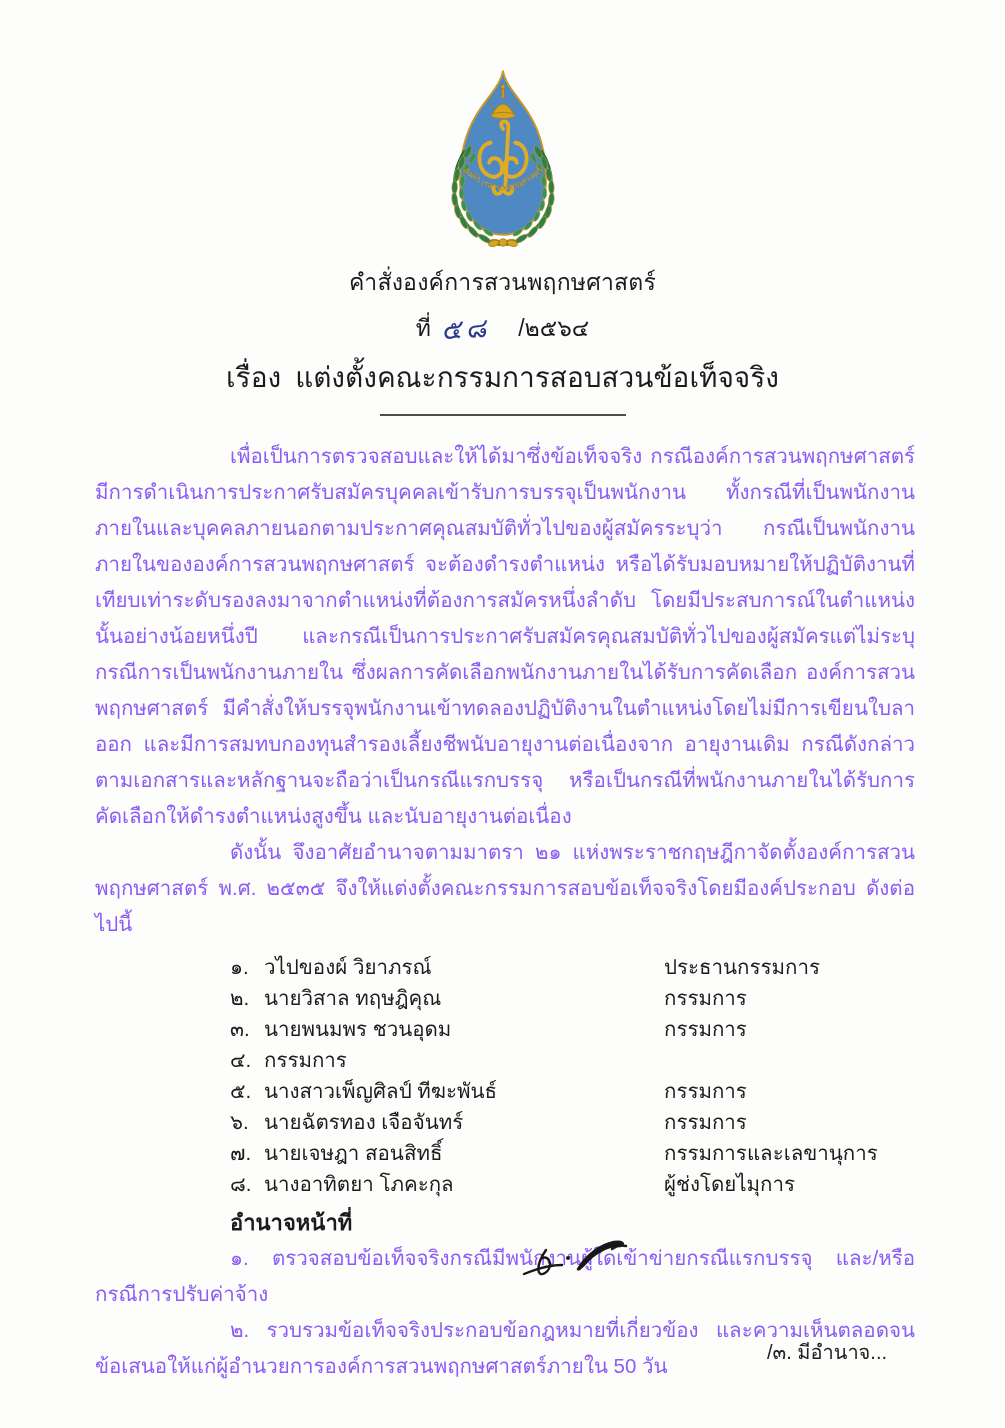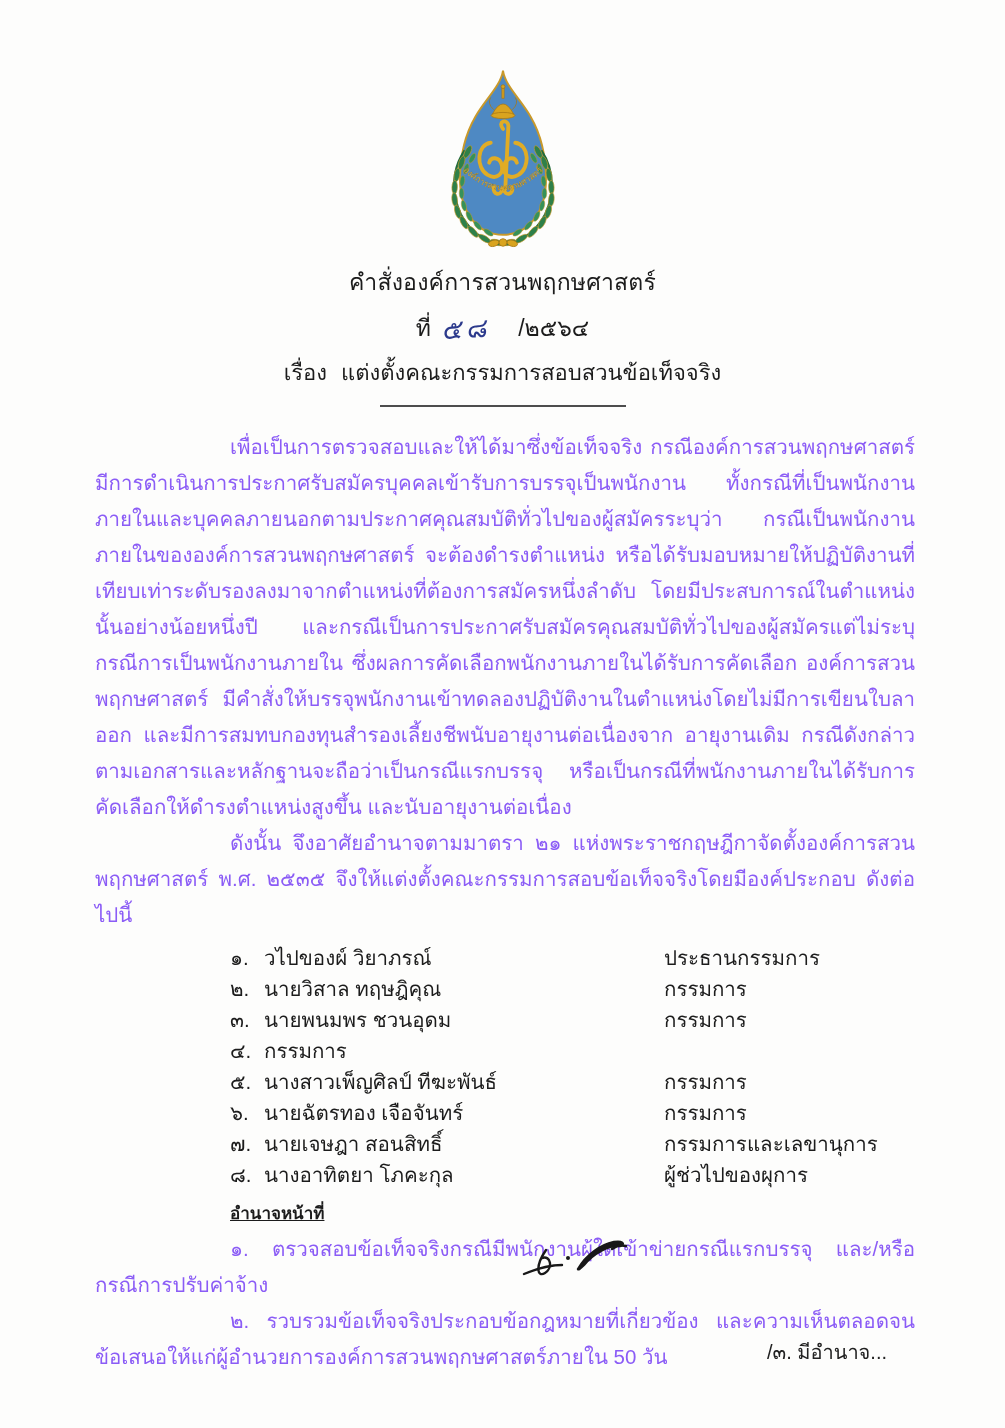--- a/index.html
+++ b/index.html
@@ -12,38 +12,38 @@
   .logo { width:170px; margin:66px auto 0; }
   .logo svg { display:block; width:170px; height:188px; }
   .title-block { text-align:center; }
   .doc-title { margin-top:10px; font-size:23px; font-weight:500; letter-spacing:0.2px; }
   .number-line { margin-top:7px; font-size:23px; font-weight:500; }
   .handwritten {
     display:inline-block; color:#2c3a8c; font-size:27px; font-weight:400;
     transform: rotate(-3deg) skewX(-8deg); letter-spacing:4px;
     margin:0 26px 0 12px; vertical-align:-2px;
   }
-  .subject-line { margin-top:5px; font-size:22px; font-weight:500; }
+  .subject-line { margin-top:5px; font-size:28px; font-weight:500; }
   .subject-line .subj-label { margin-right:14px; }
   .divider {
     width:246px; margin:15px auto 0; border-top:2px solid #4d4d4d; height:0;
   }
   .body-text { padding:0 90px 0 95px; }
   .para {
     font-size:20.5px; line-height:36px; text-align:justify;
     text-indent:135px; color:#8b5cf6;
   }
   .para-first { margin-top:22px; }
   .committee { margin-top:9px; }
   .c-row { display:flex; line-height:31px; font-size:20.5px; padding-left:135px; }
   .c-no { width:34px; flex:none; }
   .c-name { width:400px; flex:none; }
   .c-role { flex:1; }
   .duties-header {
-    margin-top:7px; padding-left:135px; font-size:17px; font-weight:bold; line-height:34px;text-decoration:underline;
+    margin-top:7px; padding-left:135px; font-size:22px; font-weight:bold; line-height:34px;
   }
   .duty { line-height:36px; }
   .signature { position:absolute; left:516px; top:1222px; width:150px; height:75px; }
   .footer-note {
     position:absolute; top:1336px; right:118px; font-size:20px; color:#222;
   }
 </style>
 </head>
 <body>
 
@@ -158,21 +158,21 @@
         <span class="c-role">กรรมการ</span>
       </div>
         <div class="c-row">
         <span class="c-no">๗.</span>
         <span class="c-name">นายเจษฎา  สอนสิทธิ์</span>
         <span class="c-role">กรรมการและเลขานุการ</span>
       </div>
         <div class="c-row">
         <span class="c-no">๘.</span>
         <span class="c-name">นางอาทิตยา  โภคะกุล</span>
-        <span class="c-role">ผู้ช่วไปของผุการ</span>
+        <span class="c-role">ผู้ช่งโดยไมุการ</span>
       </div>
       </div>
 
     <div class="duties-header">อำนาจหน้าที่</div>
     <p class="para duty">๑. ตรวจสอบข้อเท็จจริงกรณีมีพนักงานผู้ใดเข้าข่ายกรณีแรกบรรจุ และ/หรือ กรณีการปรับค่าจ้าง</p>
     <p class="para duty">๒. รวบรวมข้อเท็จจริงประกอบข้อกฎหมายที่เกี่ยวข้อง และความเห็นตลอดจนข้อเสนอให้แก่ผู้อำนวยการองค์การสวนพฤกษศาสตร์ภายใน 50 วัน</p>
   </div>
 
   <div class="signature">
     <svg viewBox="0 0 150 75" width="150" height="75">

